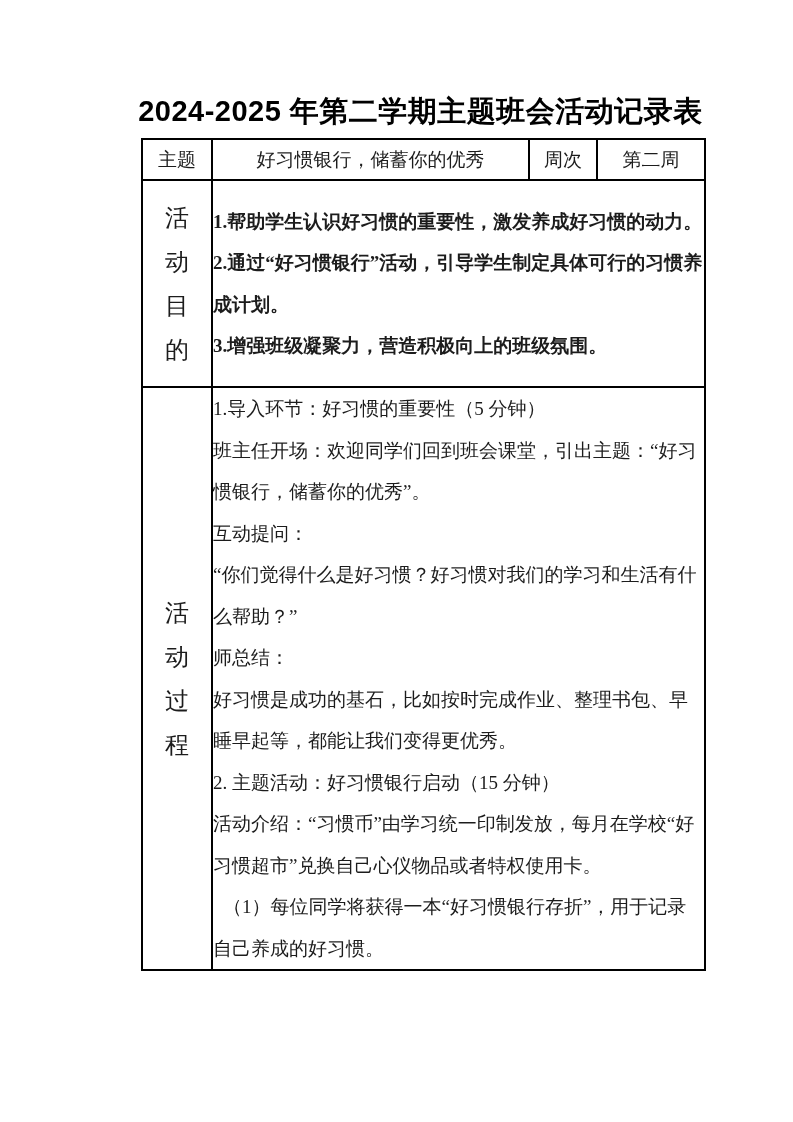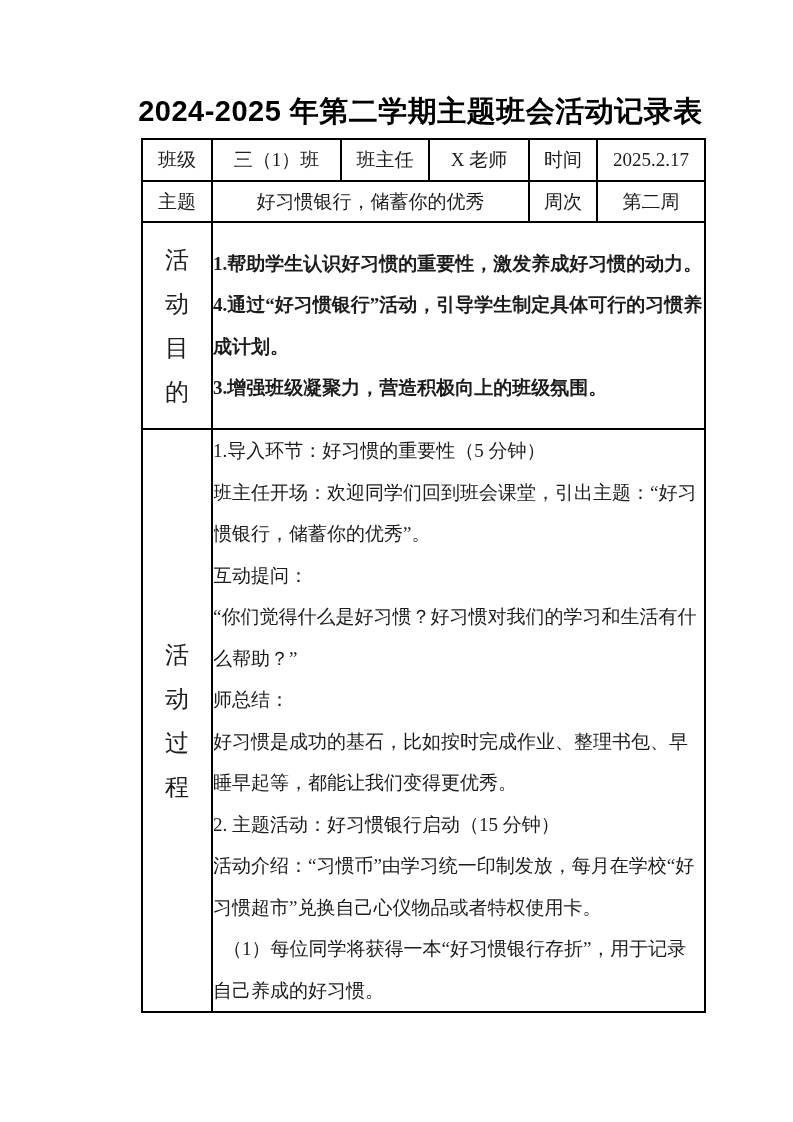--- a/index.html
+++ b/index.html
@@ -45,21 +45,21 @@
     font-size: 19px;
     vertical-align: middle;
     overflow: hidden;
   }
   td.c {
     text-align: center;
   }
   tr.r1 td { height: 40px; }
   tr.r2 td { height: 39px; }
   tr.r3 td.content-cell { height: 205px; font-weight: bold; }
-  tr.r4 td.content-cell { height: 579px; border-radius: 9px; }
+  tr.r4 td.content-cell { height: 579px; }
   td.content-cell {
     vertical-align: top;
     padding: 0 4px 0 8px;
   }
   td.content-cell p {
     margin: 0;
     line-height: 41.5px;
     font-size: 19px;
   }
   td.content-cell p.indent1 {
@@ -85,43 +85,35 @@
     <colgroup>
       <col style="width:70px">
       <col style="width:129px">
       <col style="width:88px">
       <col style="width:100px">
       <col style="width:68px">
       <col style="width:108px">
     </colgroup>
 
     <tbody>
-        <tr class="r1">
-      <td class="c">班级</td>
-      <td class="c">三（1）班</td>
-      <td class="c">班主任</td>
-      <td class="c">X 老师</td>
-      <td class="c">时间</td>
-      <td class="c">2025.2.17</td>
-    </tr>
 
     <tr class="r2">
       <td class="c">主题</td>
       <td class="c" colspan="3">好习惯银行，储蓄你的优秀</td>
       <td class="c">周次</td>
       <td class="c">第二周</td>
     </tr>
 
     <tr class="r3">
       <td>
         <div class="vtext">活动目的</div>
       </td>
       <td class="content-cell" colspan="5">
         <p>1.帮助学生认识好习惯的重要性，激发养成好习惯的动力。</p>
-        <p>4.通过“好习惯银行”活动，引导学生制定具体可行的习惯养成计划。</p>
+        <p>2.通过“好习惯银行”活动，引导学生制定具体可行的习惯养成计划。</p>
         <p>3.增强班级凝聚力，营造积极向上的班级氛围。</p>
       </td>
     </tr>
 
     <tr class="r4">
       <td>
         <div class="vtext">活动过程</div>
       </td>
       <td class="content-cell" colspan="5">
         <p>1.导入环节：好习惯的重要性（5 分钟）</p>

